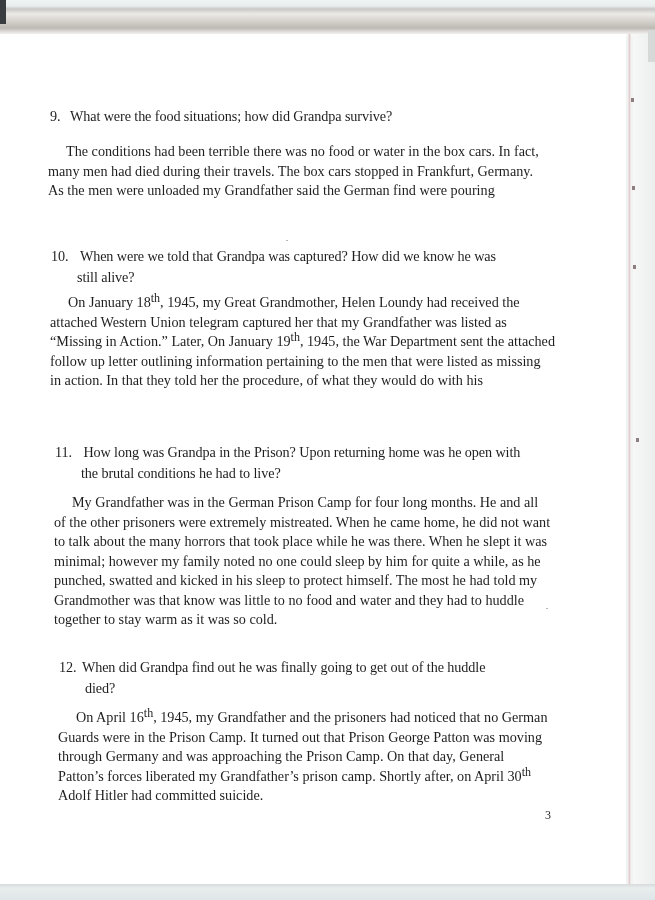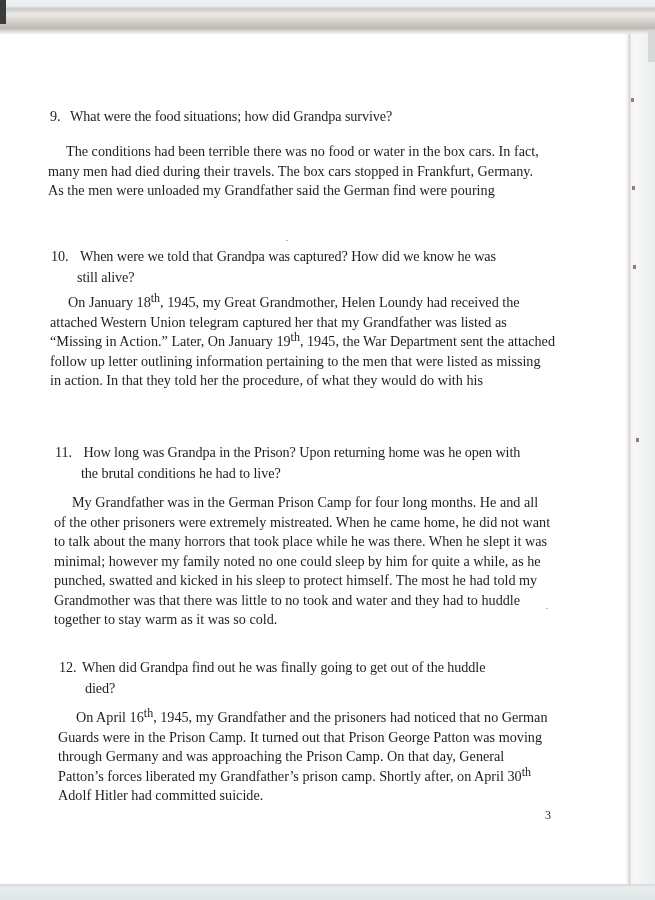--- a/index.html
+++ b/index.html
@@ -98,21 +98,21 @@
   <span class="num">11.</span>
   <span style="margin-left:8px">How long was Grandpa in the Prison? Upon returning home was he open with</span>
   <span class="cont">the brutal conditions he had to live?</span>
 </div>
 <div class="answer" style="left:38px;top:493px">
     <span class="line first">My Grandfather was in the German Prison Camp for four long months. He and all</span>
     <span class="line">of the other prisoners were extremely mistreated. When he came home, he did not want</span>
     <span class="line">to talk about the many horrors that took place while he was there. When he slept it was</span>
     <span class="line">minimal; however my family noted no one could sleep by him for quite a while, as he</span>
     <span class="line">punched, swatted and kicked in his sleep to protect himself. The most he had told my</span>
-    <span class="line">Grandmother was that there was little to no took and water and they had to huddle</span>
+    <span class="line">Grandmother was that know was little to no food and water and they had to huddle</span>
     <span class="line">together to stay warm as it was so cold.</span>
   </div>
 
 <div class="question" style="left:59px;top:657px">
   <span class="num">12.</span>
   <span style="margin-left:2px">When did Grandpa find out he was finally going to get out of the huddle</span>
   <span class="cont">died?</span>
 </div>
 <div class="answer" style="left:42px;top:708px">
     <span class="line first">On April 16<sup>th</sup>, 1945, my Grandfather and the prisoners had noticed that no German</span>

